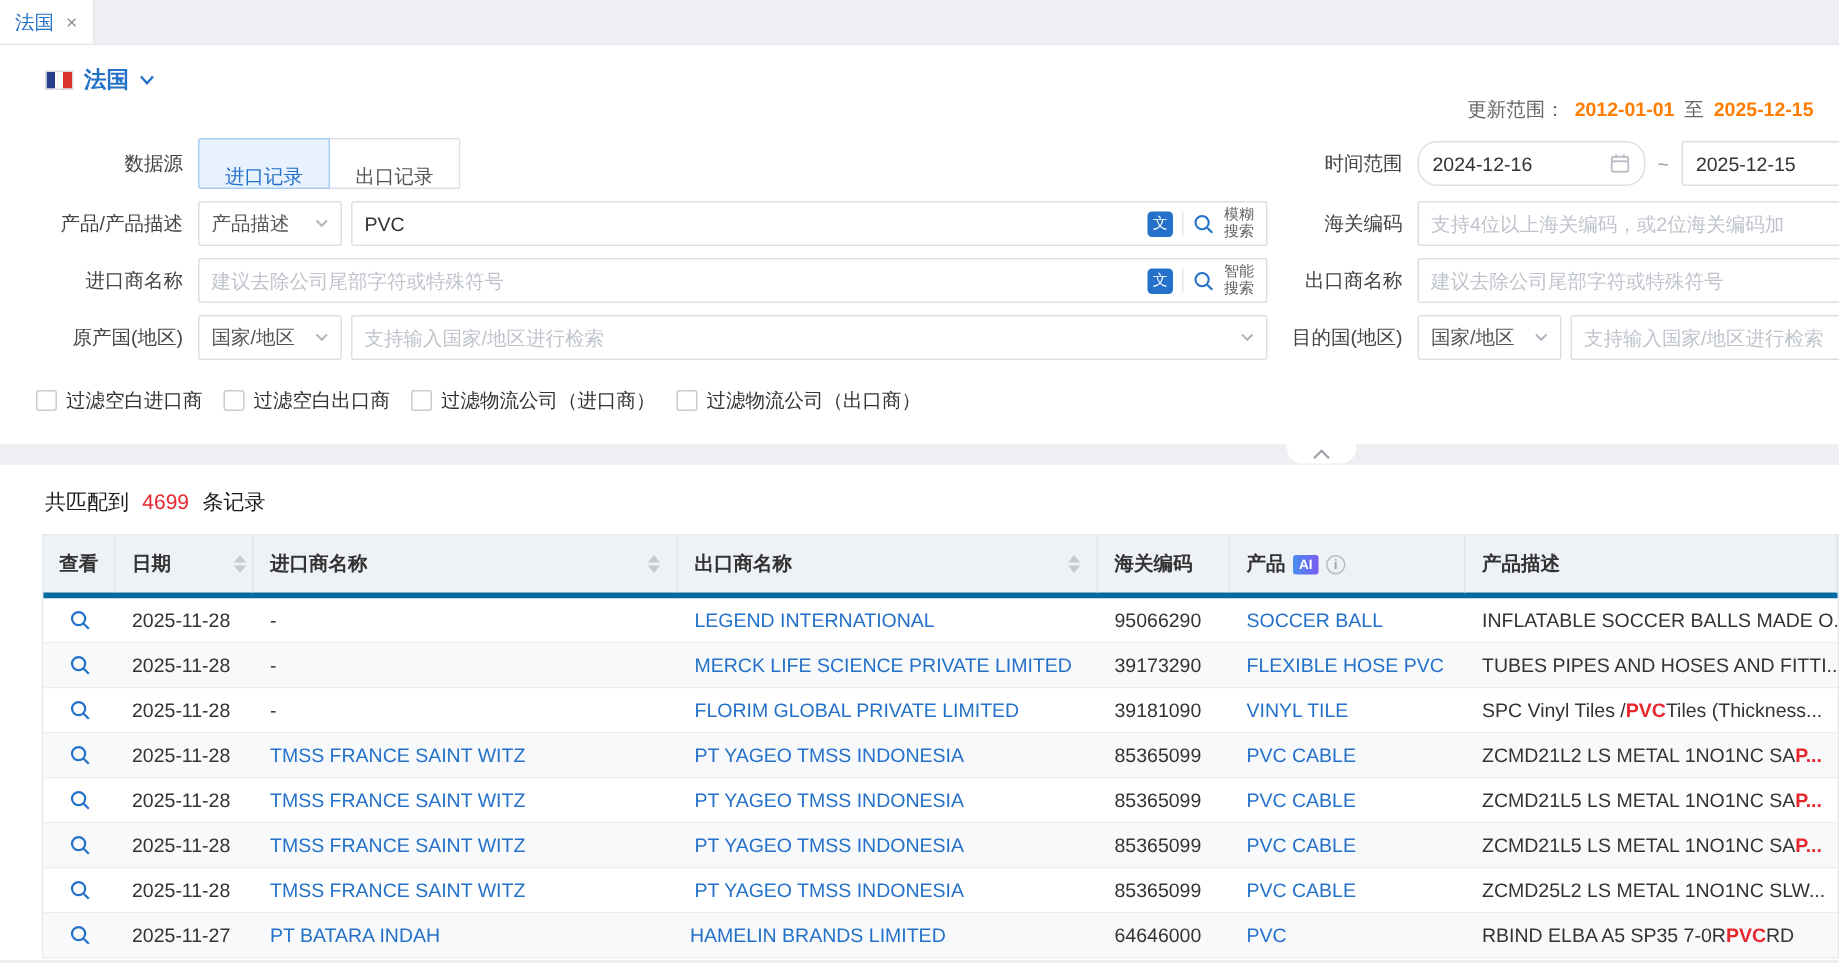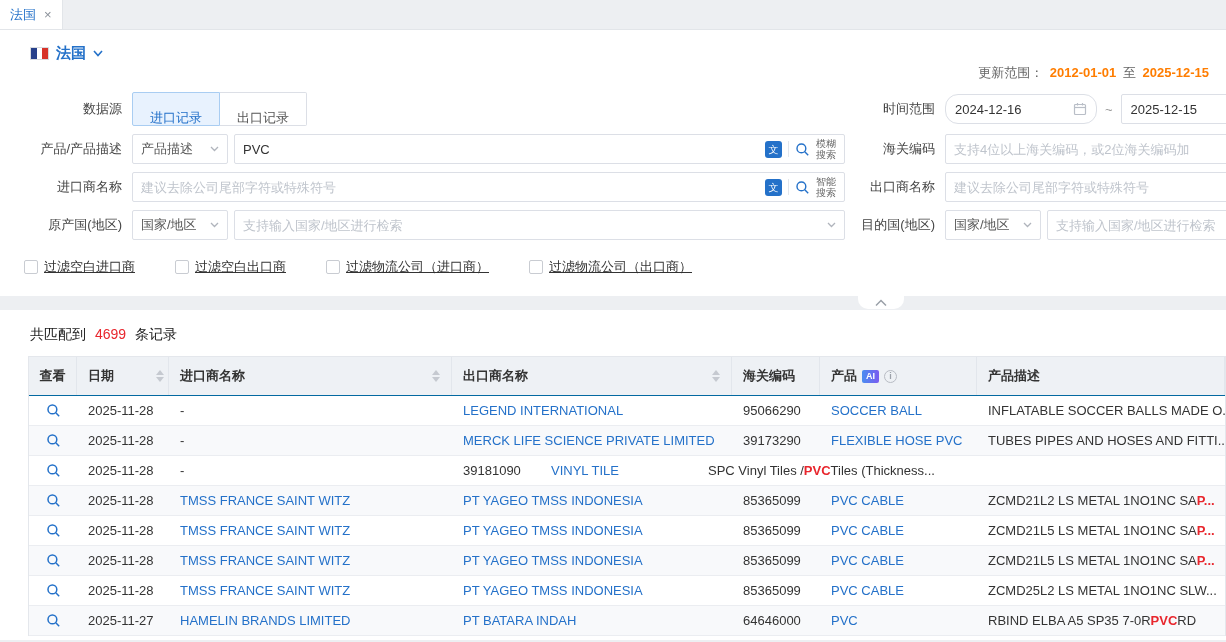--- a/index.html
+++ b/index.html
@@ -53,33 +53,33 @@
   .suffix{display:flex;align-items:center;gap:6px;flex:none;margin-left:6px;}
   .translate-icon{width:17px;height:17px;background:var(--accent-blue);border-radius:3px;color:#fff;
     font-size:10px;line-height:17px;text-align:center;cursor:pointer;flex:none;}
   .v-div{width:1px;height:16px;background:#e3e6eb;}
   .stack-label{font-size:10px;line-height:11px;color:#666;cursor:pointer;}
   .date-input{height:30px;border:1px solid #dcdfe6;border-radius:2px;background:#fff;
     display:flex;align-items:center;padding:0 9px;flex:none;cursor:pointer;}
   .date-input .val{flex:1;color:#333;}
   .tilde{color:#999;margin:0 8px;flex:none;}
   
-  .checkbox-row{display:flex;align-items:center;gap:40px;margin:18px 0 4px 24px;text-decoration:underline;}
+  .checkbox-row{display:flex;align-items:center;gap:14px;margin:18px 0 4px 24px;}
   .cb-item{display:flex;align-items:center;gap:6px;cursor:pointer;}
   .cb-box{width:14px;height:14px;border:1px solid #c9ccd2;border-radius:2px;background:#fff;flex:none;}
   .cb-label{color:#333;}
   
   .collapse-tab{position:absolute;left:858px;bottom:-13px;width:46px;height:13px;background:#fff;
     border-radius:0 0 10px 10px;display:flex;align-items:center;justify-content:center;cursor:pointer;}
   
   .results-panel{background:#fff;margin-top:14px;min-height:330px;}
   .summary{padding:16px 0 12px 30px;font-size:14px;font-weight:400;color:#1a1a1a;}
   .summary .count{color:var(--highlight-red);margin:0 5px;}
   .table{margin-left:28px;width:1198px;border:1px solid #e4e7ec;border-bottom:none;background:#fff;}
-  .t-head{display:flex;background:#eef1f5;border-bottom:1px solid #0369a1;}
+  .t-head{display:flex;background:#eef1f5;border-bottom:4px solid #0369a1;}
   .t-head .t-cell{height:38px;font-weight:700;color:#333;border-right:1px solid #e2e6ec;}
   .t-cell{display:flex;align-items:center;padding:0 11px;white-space:nowrap;overflow:hidden;flex:none;}
   .col-view{width:48px;justify-content:center;padding:0 4px;}
   .col-date{width:92px;gap:36px;}
   .col-importer{width:283px;}
   .col-exporter{width:280px;}
   .col-hs{width:88px;}
   .col-product{width:157px;}
   .col-desc{flex:1 1 auto;min-width:0;}
   .t-row{display:flex;height:30px;border-bottom:1px solid #ebedf1;background:#fff;}
@@ -366,20 +366,23 @@
         <svg width="15" height="15" viewBox="0 0 15 15">
           <circle cx="6.4" cy="6.4" r="4.4" fill="none" stroke="#2471c9" stroke-width="1.5"></circle>
           <line x1="9.8" y1="9.8" x2="13.2" y2="13.2" stroke="#2471c9" stroke-width="1.5"></line>
         </svg>
       </span>
     </div>
     <div class="t-cell col-date">2025-11-28</div>
     <div class="t-cell col-importer">
             <a class="link plain">-</a>
           </div>
+    <div class="t-cell col-exporter">
+            <a class="link">FLORIM GLOBAL PRIVATE LIMITED</a>
+          </div>
     <div class="t-cell col-hs">39181090</div>
     <div class="t-cell col-product">
             <a class="link">VINYL TILE</a>
           </div>
     <div class="t-cell col-desc">
             <span>SPC Vinyl Tiles / </span>
             <span class="hl">PVC</span>
             <span> Tiles (Thickness...</span>
           </div>
   </div>
@@ -495,25 +498,25 @@
   <div class="t-row">
     <div class="t-cell col-view">
       <span class="view-btn">
         <svg width="15" height="15" viewBox="0 0 15 15">
           <circle cx="6.4" cy="6.4" r="4.4" fill="none" stroke="#2471c9" stroke-width="1.5"></circle>
           <line x1="9.8" y1="9.8" x2="13.2" y2="13.2" stroke="#2471c9" stroke-width="1.5"></line>
         </svg>
       </span>
     </div>
     <div class="t-cell col-date">2025-11-27</div>
+    <div class="t-cell col-exporter">
+            <a class="link">PT BATARA INDAH</a>
+          </div>
     <div class="t-cell col-importer">
             <a class="link">HAMELIN BRANDS LIMITED</a>
-          </div>
-    <div class="t-cell col-exporter">
-            <a class="link">PT BATARA INDAH</a>
           </div>
     <div class="t-cell col-hs">64646000</div>
     <div class="t-cell col-product">
             <a class="link">PVC</a>
           </div>
     <div class="t-cell col-desc">
             <span>RBIND ELBA A5 SP35 7-0R </span>
             <span class="hl">PVC</span>
             <span> RD</span>
           </div>

